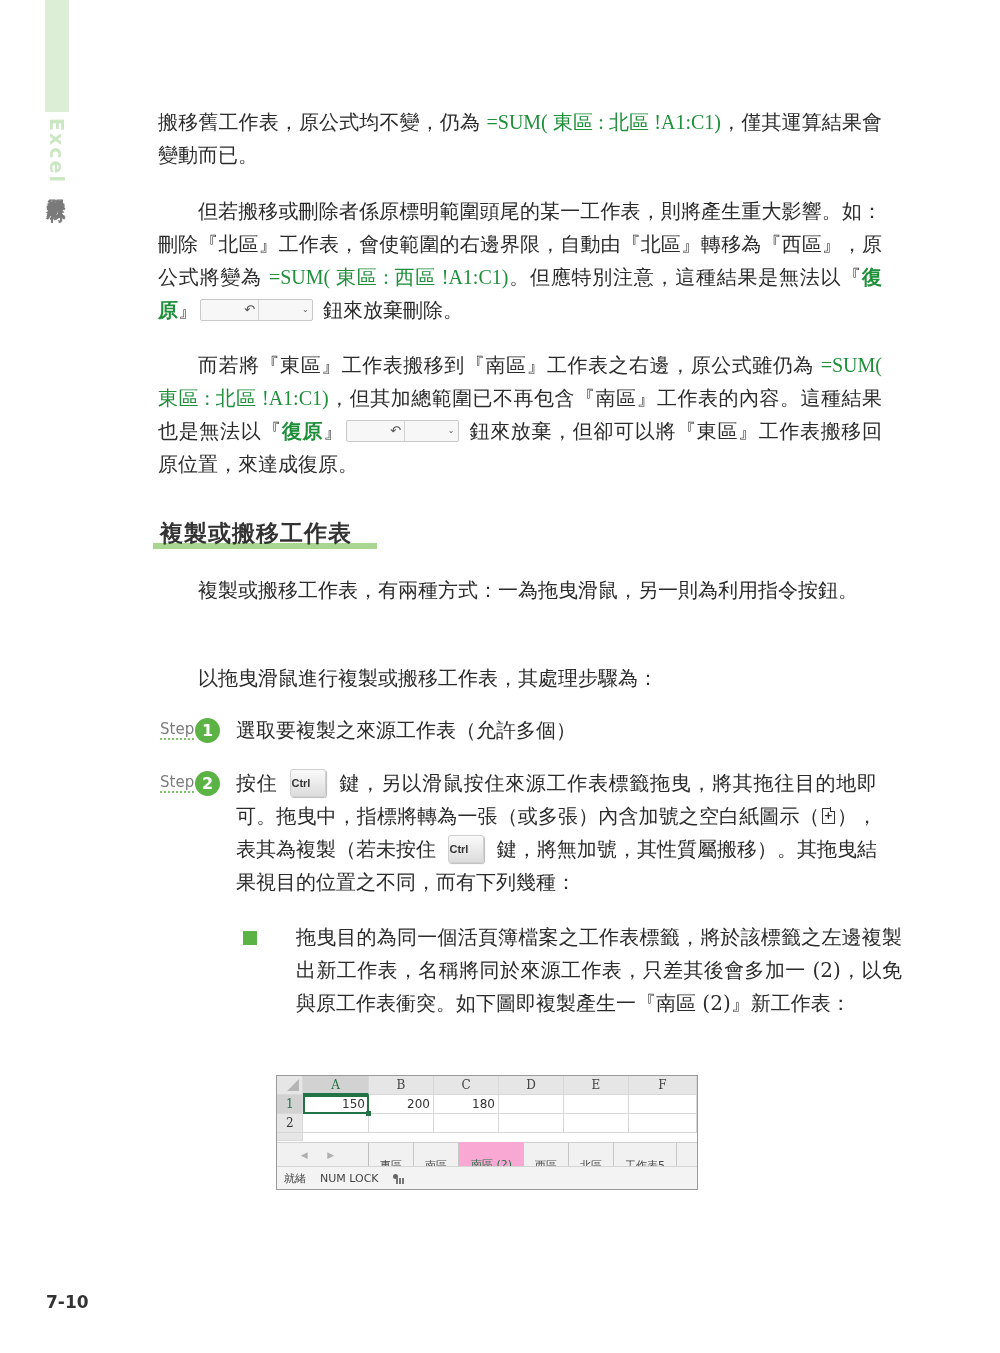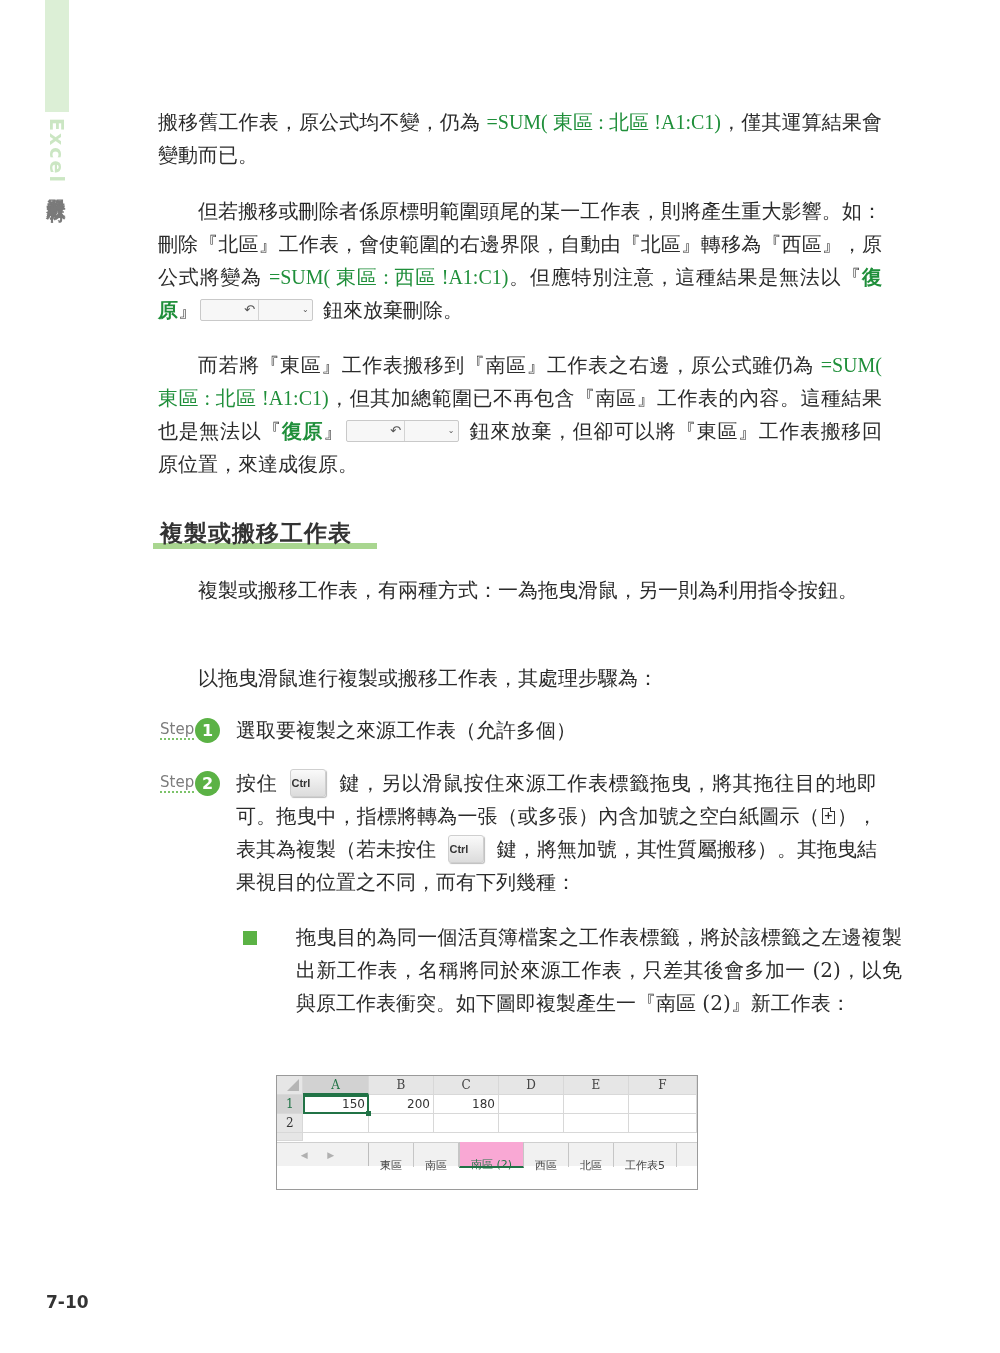--- a/index.html
+++ b/index.html
@@ -213,15 +213,20 @@
       <span>◀</span>
       <span>▶</span>
     </div>
     <div class="xl-tab">東區</div>
     <div class="xl-tab">南區</div>
     <div class="xl-tab active">南區 (2)</div>
     <div class="xl-tab">西區</div>
     <div class="xl-tab">北區</div>
     <div class="xl-tab">工作表5</div>
   </div>
+  <div class="xl-status">
+    <span>就緒</span>
+    <span>NUM LOCK</span>
+    <span class="xl-macro"></span>
+  </div>
 </div>
 
 <div class="page-num">7-10</div>
 
 </body></html>

